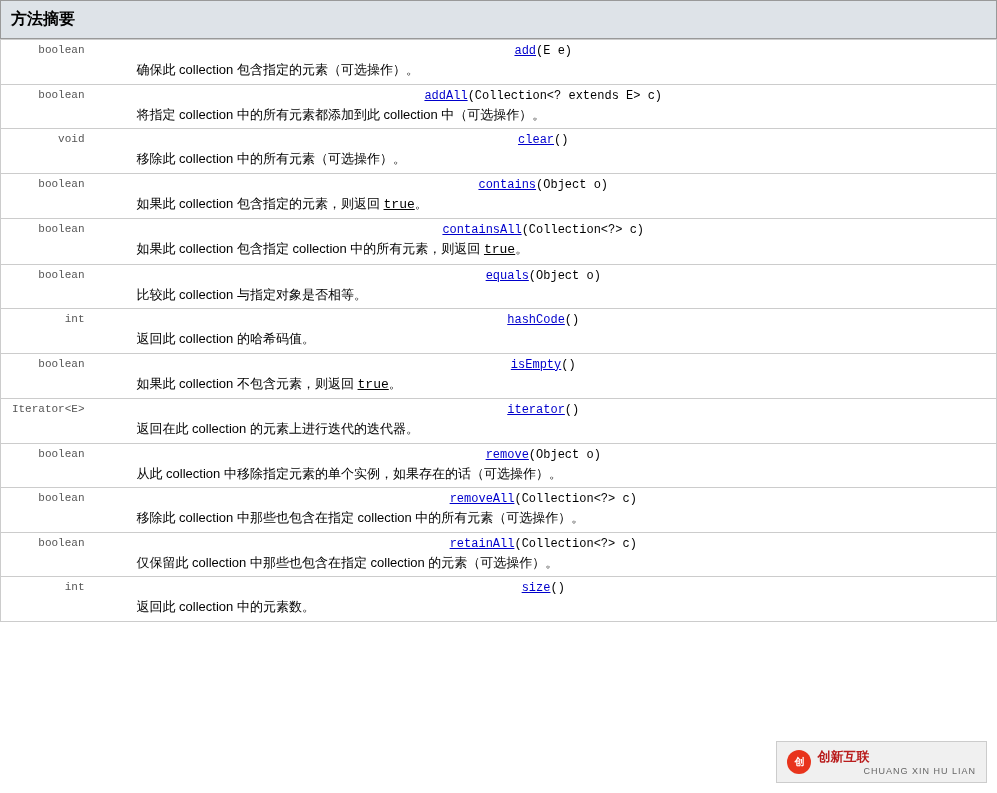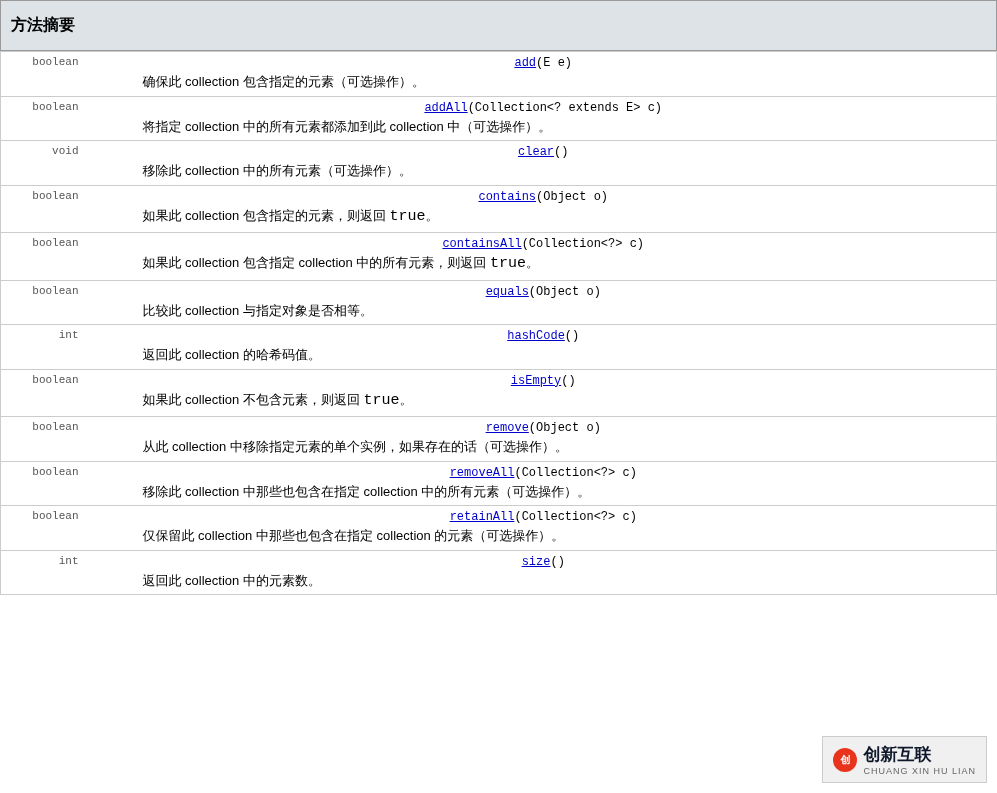--- a/index.html
+++ b/index.html
@@ -11,35 +11,35 @@
       font-family: Arial, 'Microsoft YaHei', sans-serif;
       font-size: 13px;
       background: #fff;
       color: #000;
       width: 997px;
       min-height: 793px;
     }
     .page-header {
       background: #dee3e8;
       border: 1px solid #999;
-      padding: 14px 10px;
+      padding: 8px 10px;
       font-size: 16px;
       font-weight: bold;
       margin-bottom: 0;
     }
     .method-table {
       width: 100%;
       border-collapse: collapse;
       border: 1px solid #ccc;
     }
     .method-table tr {
       border-bottom: 1px solid #ccc;
     }
     .method-table td {
-      padding: 4px 12px;
+      padding: 4px 6px;
       vertical-align: top;
       border-bottom: 1px solid #ccc;
     }
     .return-type {
       text-align: right;
       font-family: 'Courier New', monospace;
       font-size: 11px;
       color: #555;
       white-space: nowrap;
       padding-right: 8px;
@@ -65,21 +65,22 @@
     }
     .method-desc {
       display: block;
       padding-left: 40px;
       color: #000;
       font-size: 13px;
       line-height: 1.5;
     }
     .method-desc code {
       font-family: 'Courier New', monospace;
-      font-size: 15px;
+      font-size: 13px;
+      text-decoration: underline;
     }
     .logo-area {
       position: fixed;
       bottom: 10px;
       right: 10px;
       background: #f0f0f0;
       border: 1px solid #ccc;
       padding: 6px 10px;
       font-size: 12px;
       color: #666;
@@ -159,20 +160,27 @@
         </td>
       </tr>
       <tr>
         <td class="return-type">boolean</td>
         <td class="method-cell">
           <span class="method-signature"><a href="#">isEmpty</a><span>()</span></span>
           <span class="method-desc">如果此 collection 不包含元素，则返回 <code>true</code>。</span>
         </td>
       </tr>
       <tr>
+        <td class="return-type">Iterator&lt;E&gt;</td>
+        <td class="method-cell">
+          <span class="method-signature"><a href="#">iterator</a><span>()</span></span>
+          <span class="method-desc">返回在此 collection 的元素上进行迭代的迭代器。</span>
+        </td>
+      </tr>
+      <tr>
         <td class="return-type">boolean</td>
         <td class="method-cell">
           <span class="method-signature"><a href="#">remove</a><span>(Object  o)</span></span>
           <span class="method-desc">从此 collection 中移除指定元素的单个实例，如果存在的话（可选操作）。</span>
         </td>
       </tr>
       <tr>
         <td class="return-type">boolean</td>
         <td class="method-cell">
           <span class="method-signature"><a href="#">removeAll</a><span>(Collection&lt;?&gt;  c)</span></span>
@@ -192,16 +200,16 @@
           <span class="method-signature"><a href="#">size</a><span>()</span></span>
           <span class="method-desc">返回此 collection 中的元素数。</span>
         </td>
       </tr>
     </tbody>
 </table>
 
 <div class="logo-area">
   <div class="logo-icon">创</div>
   <div>
-    <div style="font-weight:bold;color:#0f172a;font-size:17px;">创新互联</div>
-    <div style="font-size:9px;color:#666;letter-spacing:1px;">CHUANG XIN HU LIAN</div>
+    <div style="font-weight:bold;color:#b91c1c;font-size:13px;">创新互联</div>
+    <div style="font-size:9px;color:#666;letter-spacing:1px;margin-left:46px;">CHUANG XIN HU LIAN</div>
   </div>
 </div>
 
 </body></html>

